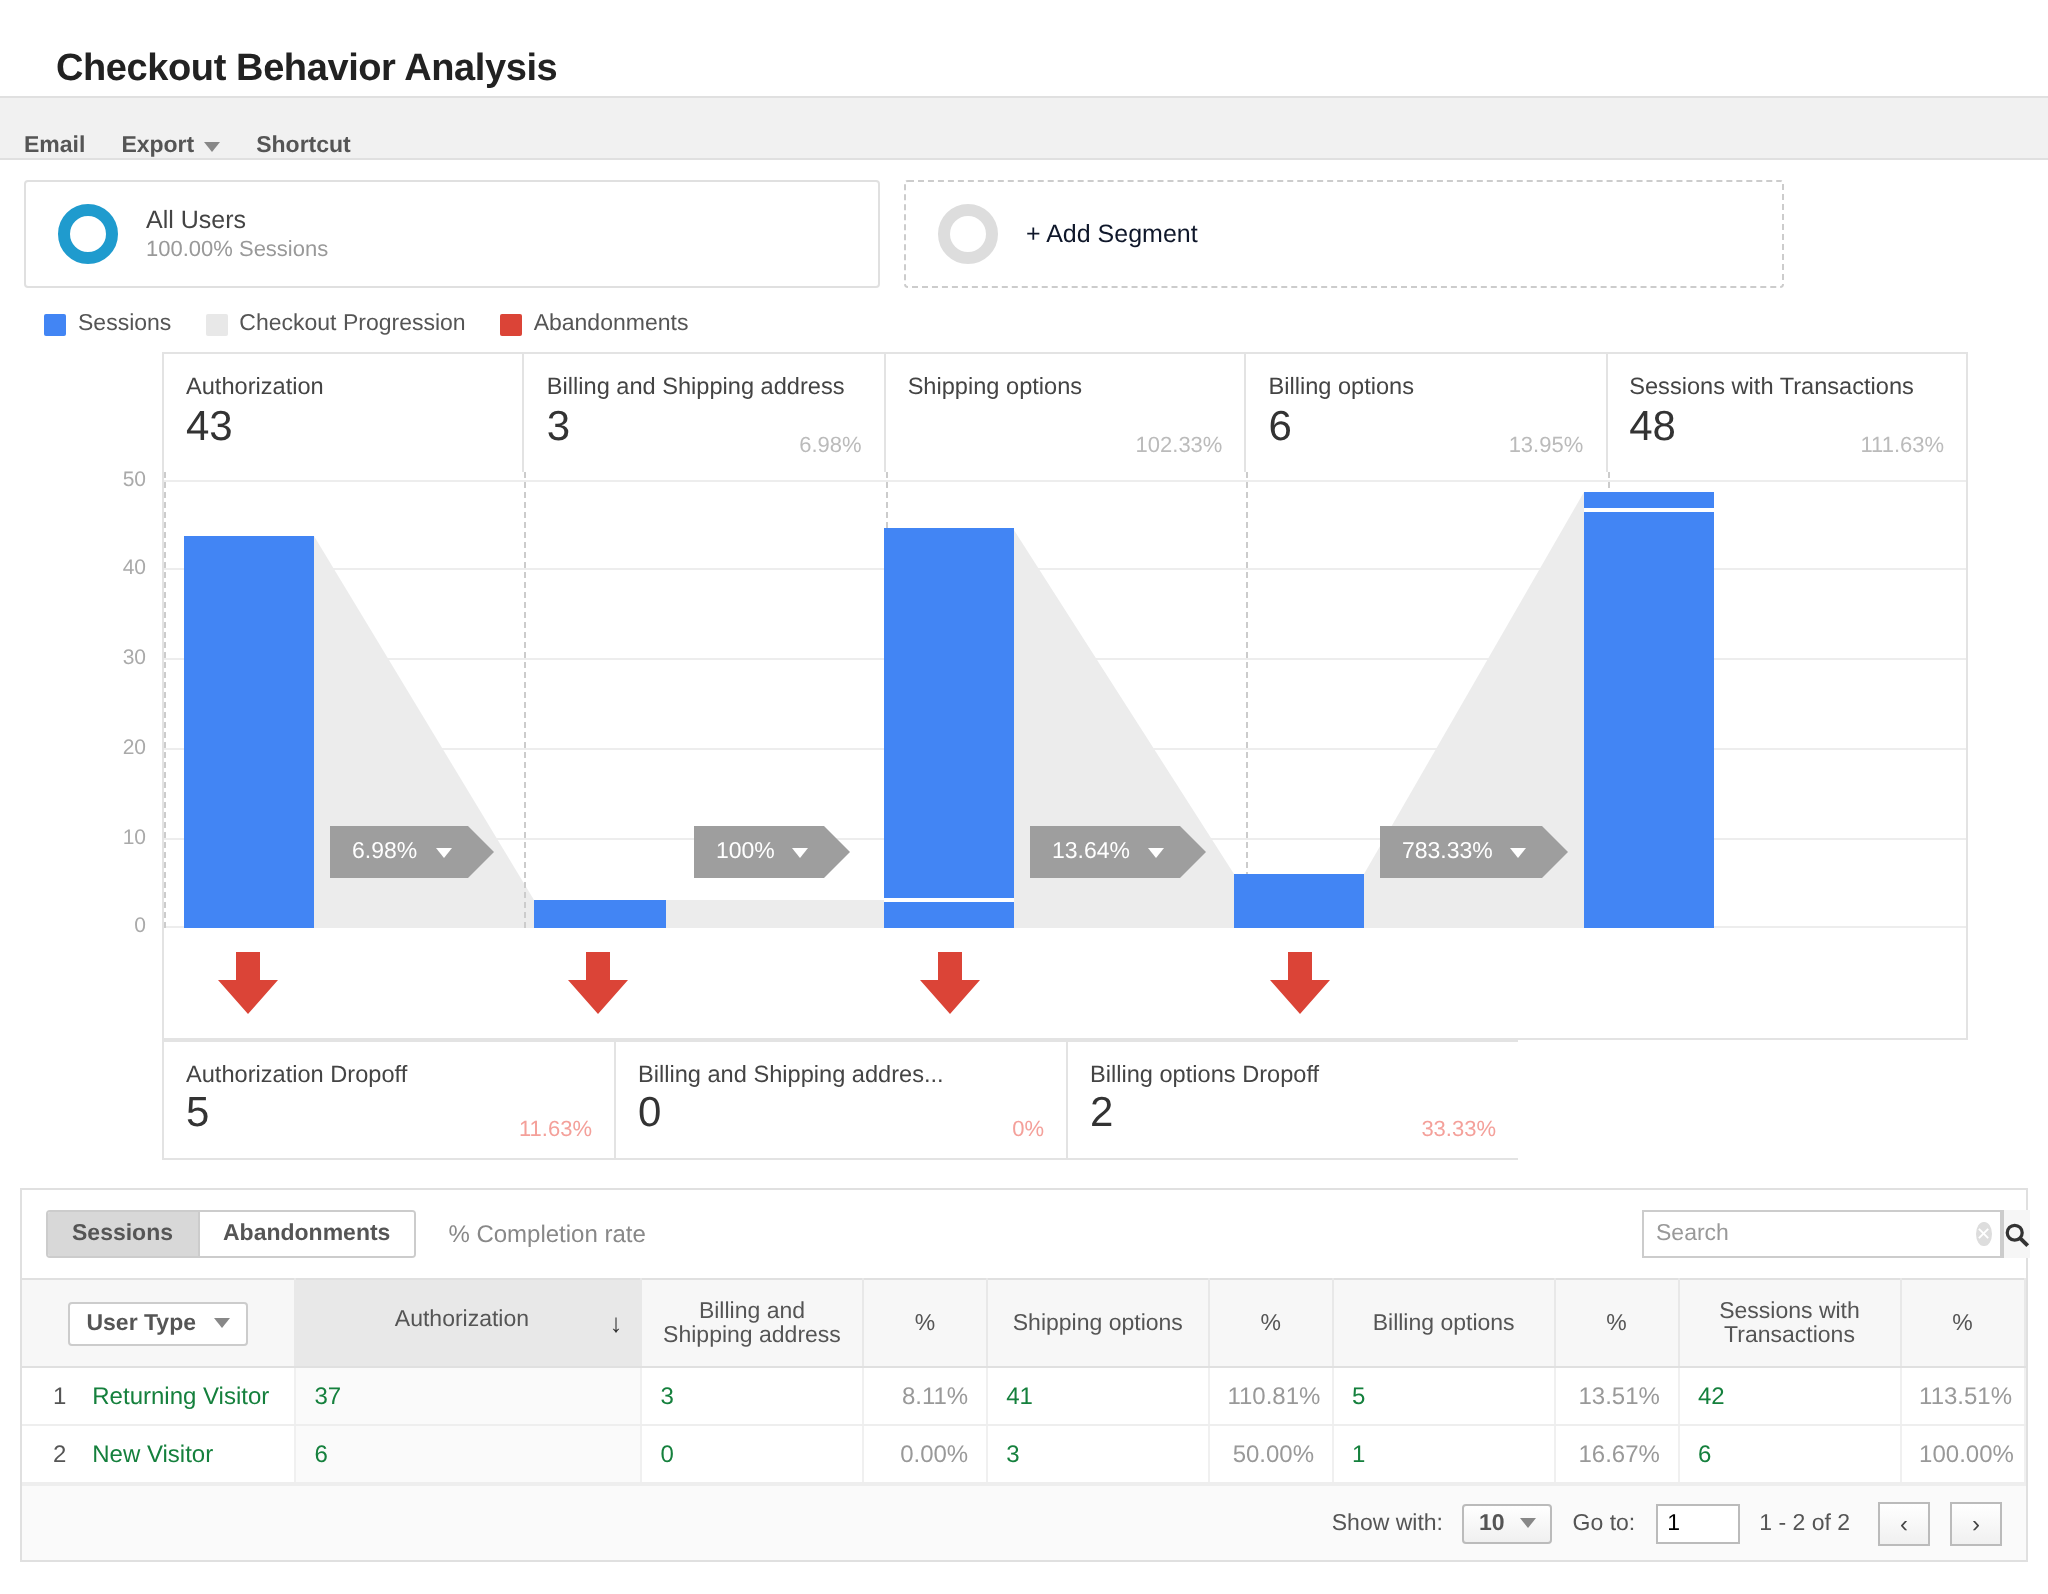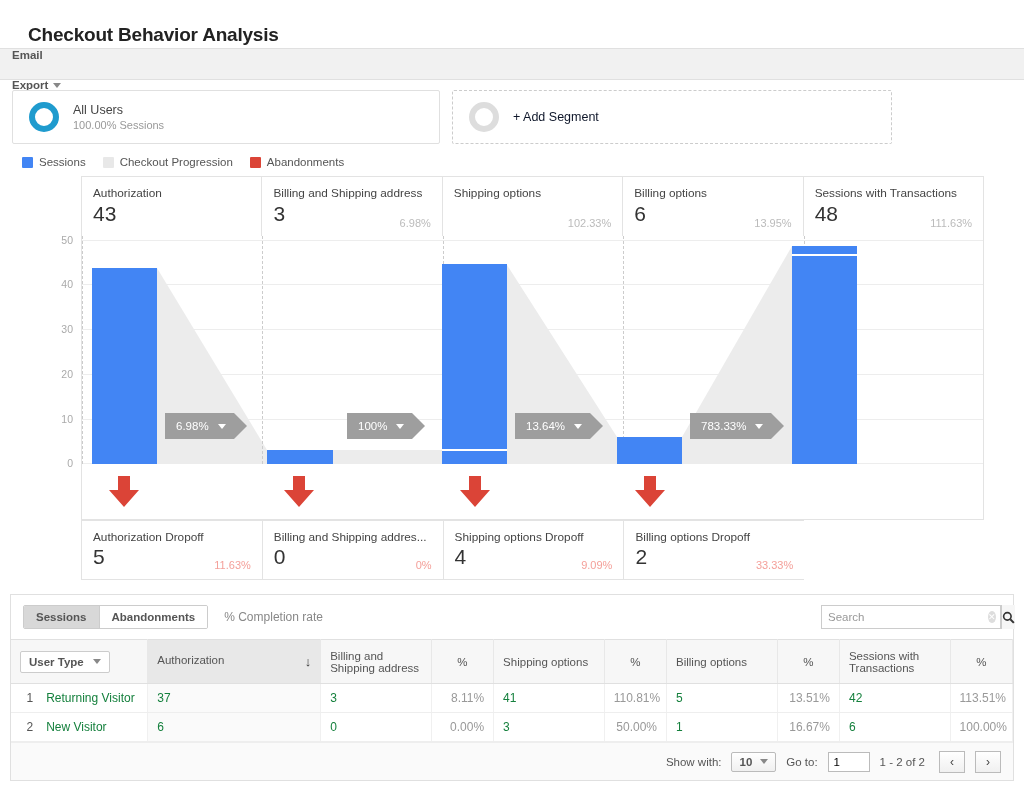--- a/index.html
+++ b/index.html
@@ -27,24 +27,23 @@
     letter-spacing:-0.2px;
   }
 
   
   .actionbar {
     height:32px;
     background:#f1f1f1;
     border-top:1px solid #e0e0e0;
     border-bottom:1px solid #e0e0e0;
     display:flex;
-    align-items:flex-start;
+    align-items:flex-end;
     padding:0 12px;
     gap:18px;
-    flex-direction:column;
   }
   .actionbar .act {
     font-size:11.5px;
     font-weight:bold;
     color:#555;
     cursor:pointer;
     display:flex;
     align-items:center;
     gap:5px;
   }
@@ -363,21 +362,21 @@
     table-layout:fixed;
   }
   table.gtab th {
     background:#f7f7f7;
     border-top:1px solid #e0e0e0;
     border-bottom:1px solid #e0e0e0;
     border-right:1px solid #e8e8e8;
     font-weight:normal;
     font-size:11.5px;
     color:#555;
-    text-align:left;
+    text-align:center;
     padding:7px 9px;
     height:44px;
     vertical-align:middle;
   }
   table.gtab th.sorted { background:#e8e8e8; }
   table.gtab th.num { text-align:center; }
   table.gtab th.dimh { padding:5px 9px; }
   table.gtab td {
     border-bottom:1px solid #eee;
     border-right:1px solid #f0f0f0;
@@ -613,25 +612,20 @@
   <div class="droprow">
     <div class="dropcell">
       <div class="lbl">Authorization Dropoff</div>
       <div class="val">5</div>
       <div class="pct">11.63%</div>
     </div>
     <div class="dropcell">
       <div class="lbl">Billing and Shipping addres...</div>
       <div class="val">0</div>
       <div class="pct">0%</div>
-    </div>
-    <div class="dropcell">
-      <div class="lbl">Shipping options Dropoff</div>
-      <div class="val">4</div>
-      <div class="pct">9.09%</div>
     </div>
     <div class="dropcell">
       <div class="lbl">Billing options Dropoff</div>
       <div class="val">2</div>
       <div class="pct">33.33%</div>
     </div>
     <div class="dropcell empty"></div>
   </div>
 </div>
 

